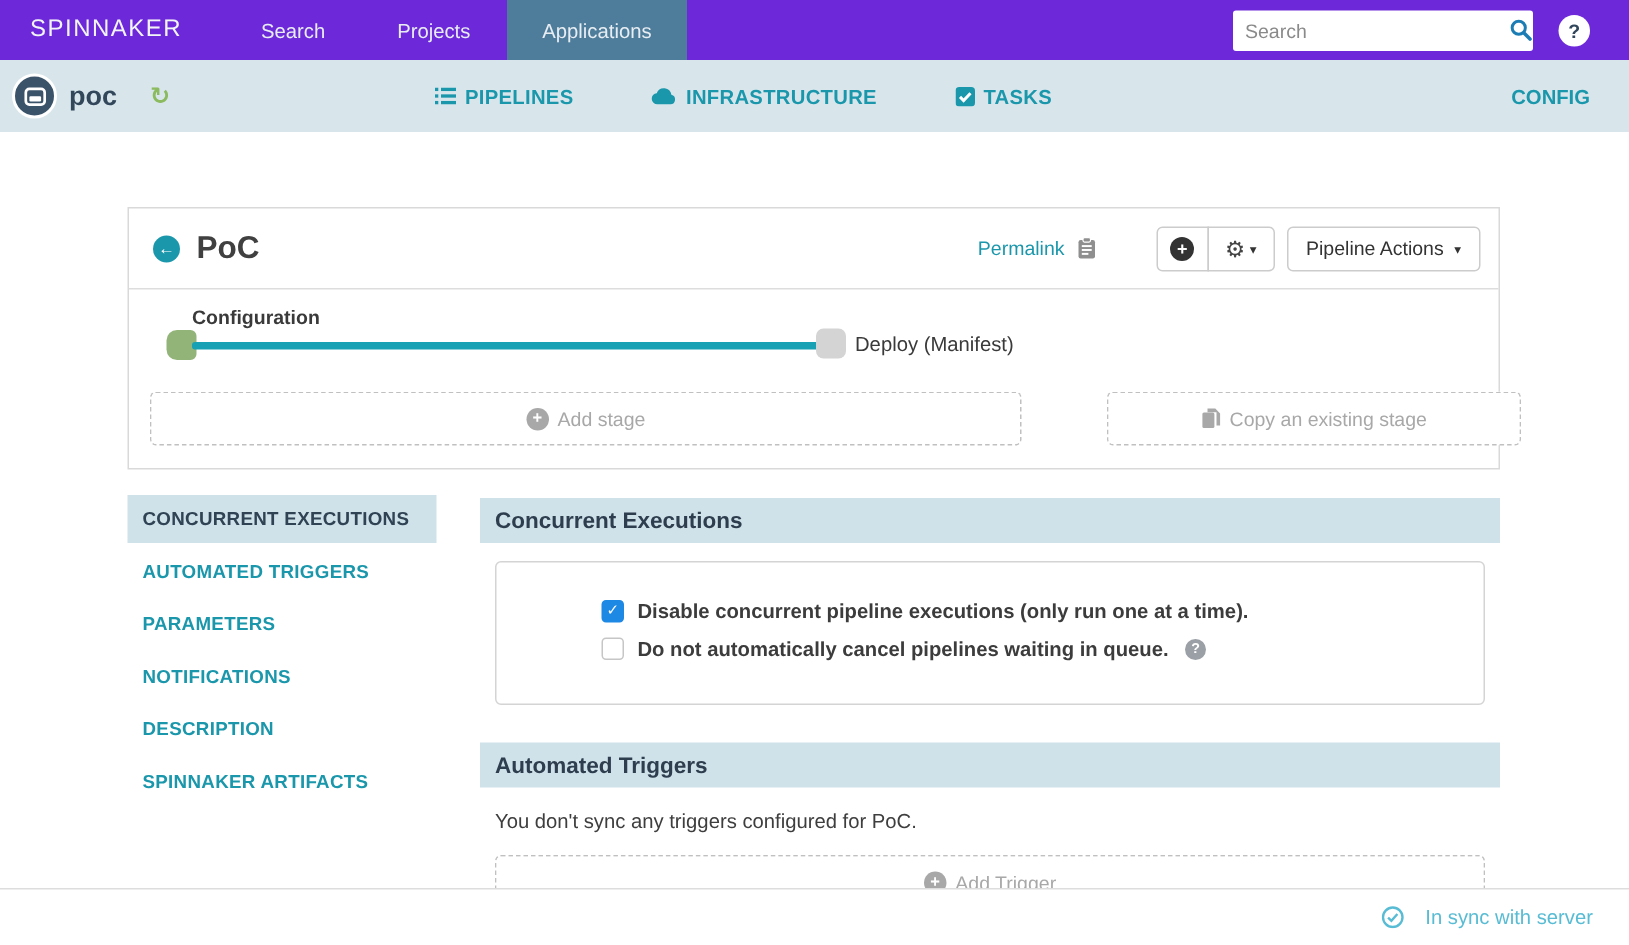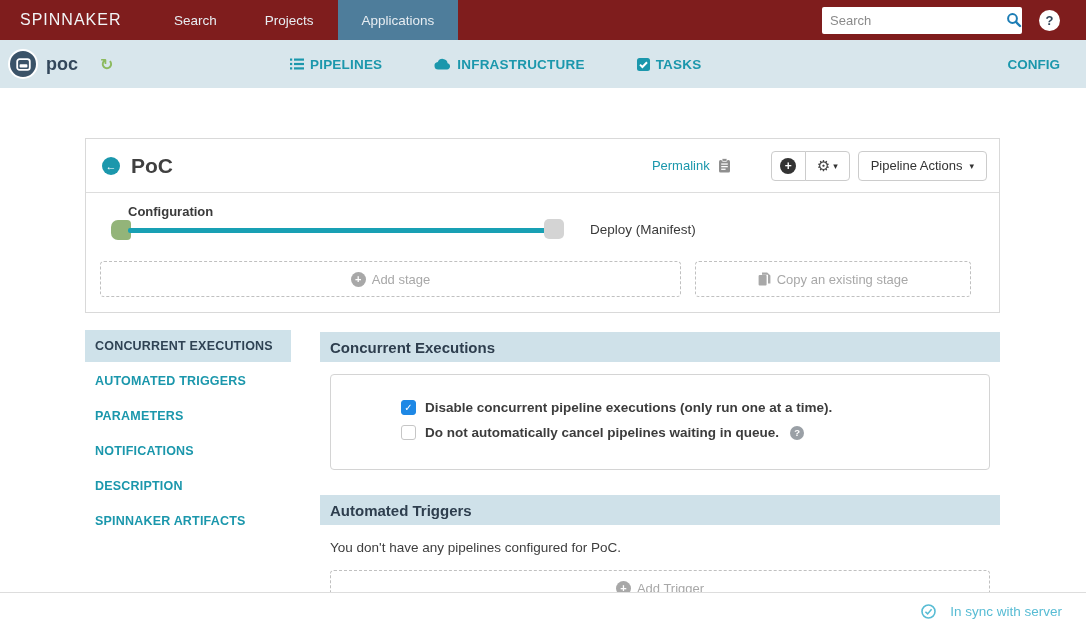--- a/index.html
+++ b/index.html
@@ -2,21 +2,21 @@
 <html><head>
 <meta charset="utf-8">
 <style>
   * { margin:0; padding:0; box-sizing:border-box; }
   html,body { width:1086px; height:630px; overflow:hidden; background:#fff;
     font-family:"Liberation Sans","DejaVu Sans",sans-serif; }
   #app { position:relative; width:1086px; height:630px; background:#fff; }
 
   
   .topnav { position:absolute; top:0; left:0; width:100%; height:40px;
-    background:#7f1d1d; display:flex; align-items:center; }
+    background:#6d28d9; display:flex; align-items:center; }
   .brand { color:#f2f5f7; font-size:16px; letter-spacing:1px; padding:0 20px 0 20px;
     width:150px; font-weight:400; }
   .topnav-item { color:#e7edf2; font-size:13.5px; padding:0 24px; height:40px;
     display:flex; align-items:center; cursor:pointer; }
   .topnav-item.active { background:#4e7d9b; }
   .topnav-right { margin-left:auto; display:flex; align-items:center; }
   .searchbox { width:200px; height:27px; background:#fff; border-radius:2px;
     display:flex; align-items:center; padding:0 8px; }
   .searchbox input { border:none; outline:none; flex:1; font-size:13px; color:#444;
     font-family:"Liberation Sans",sans-serif; background:transparent; }
@@ -63,29 +63,29 @@
 
   .stage-area { position:relative; height:62px; }
   .stage-label-config { position:absolute; left:42px; top:11px; font-size:13px;
     font-weight:bold; color:#3a3a3a; }
   .stage-node-green { position:absolute; left:25px; top:27px; width:20px; height:20px;
     background:#93b479; border-radius:7px 4px 4px 7px; cursor:pointer; }
   .stage-line { position:absolute; left:42px; top:35px; width:422px; height:5px;
     background:#18a0b4; border-radius:2px; }
   .stage-node-gray { position:absolute; left:458px; top:26px; width:20px; height:20px;
     background:#d4d4d4; border-radius:5px; cursor:pointer; }
-  .stage-label-deploy { position:absolute; left:504px; top:29px; font-size:13.5px;
+  .stage-label-deploy { position:absolute; left:484px; top:29px; font-size:13.5px;
     color:#3a3a3a; }
 
   .card-btn-row { position:relative; height:56px; }
   .dashed-btn { position:absolute; border:1px dashed #c0c0c0; border-radius:4px;
     height:36px; display:flex; align-items:center; justify-content:center; gap:6px;
     color:#a8a8a8; font-size:13px; cursor:pointer; background:#fff; }
   .add-stage { left:14px; top:6px; width:581px; }
-  .copy-stage { left:609px; top:6px; width:276px; }
+  .copy-stage { left:652px; top:6px; width:276px; }
   .plus-disc-gray { width:15px; height:15px; border-radius:50%; background:#a8a8a8;
     color:#fff; font-size:11px; line-height:15px; text-align:center; font-weight:bold; }
 
   
   .side-menu { position:absolute; left:85px; top:330px; width:206px; }
   .side-item { height:32px; margin-bottom:3px; display:flex; align-items:center;
     padding-left:10px; font-size:12.5px; font-weight:bold; letter-spacing:.2px;
     color:#1b97ac; cursor:pointer; }
   .side-item.active { background:#cfe2ea; color:#2f4354; }
 
@@ -258,21 +258,21 @@
         <span class="check-label">Disable concurrent pipeline executions (only run one at a time).</span>
       </div>
       <div class="check-row">
         <span class="checkbox"></span>
         <span class="check-label">Do not automatically cancel pipelines waiting in queue.</span>
         <span class="help-dot">?</span>
       </div>
     </div>
 
     <div class="section-header hdr-triggers">Automated Triggers</div>
-    <div class="empty-msg">You don't have any pipelines configured for PoC.</div>
+    <div class="empty-msg">You don't sync any triggers configured for PoC.</div>
     <div class="dashed-btn add-trigger">
       <span class="plus-disc-gray">+</span>
       <span>Add Trigger</span>
     </div>
   </div>
 
   <div class="footer">
     <div class="sync">
       <span>
         <svg width="15" height="15" viewBox="0 0 15 15">

